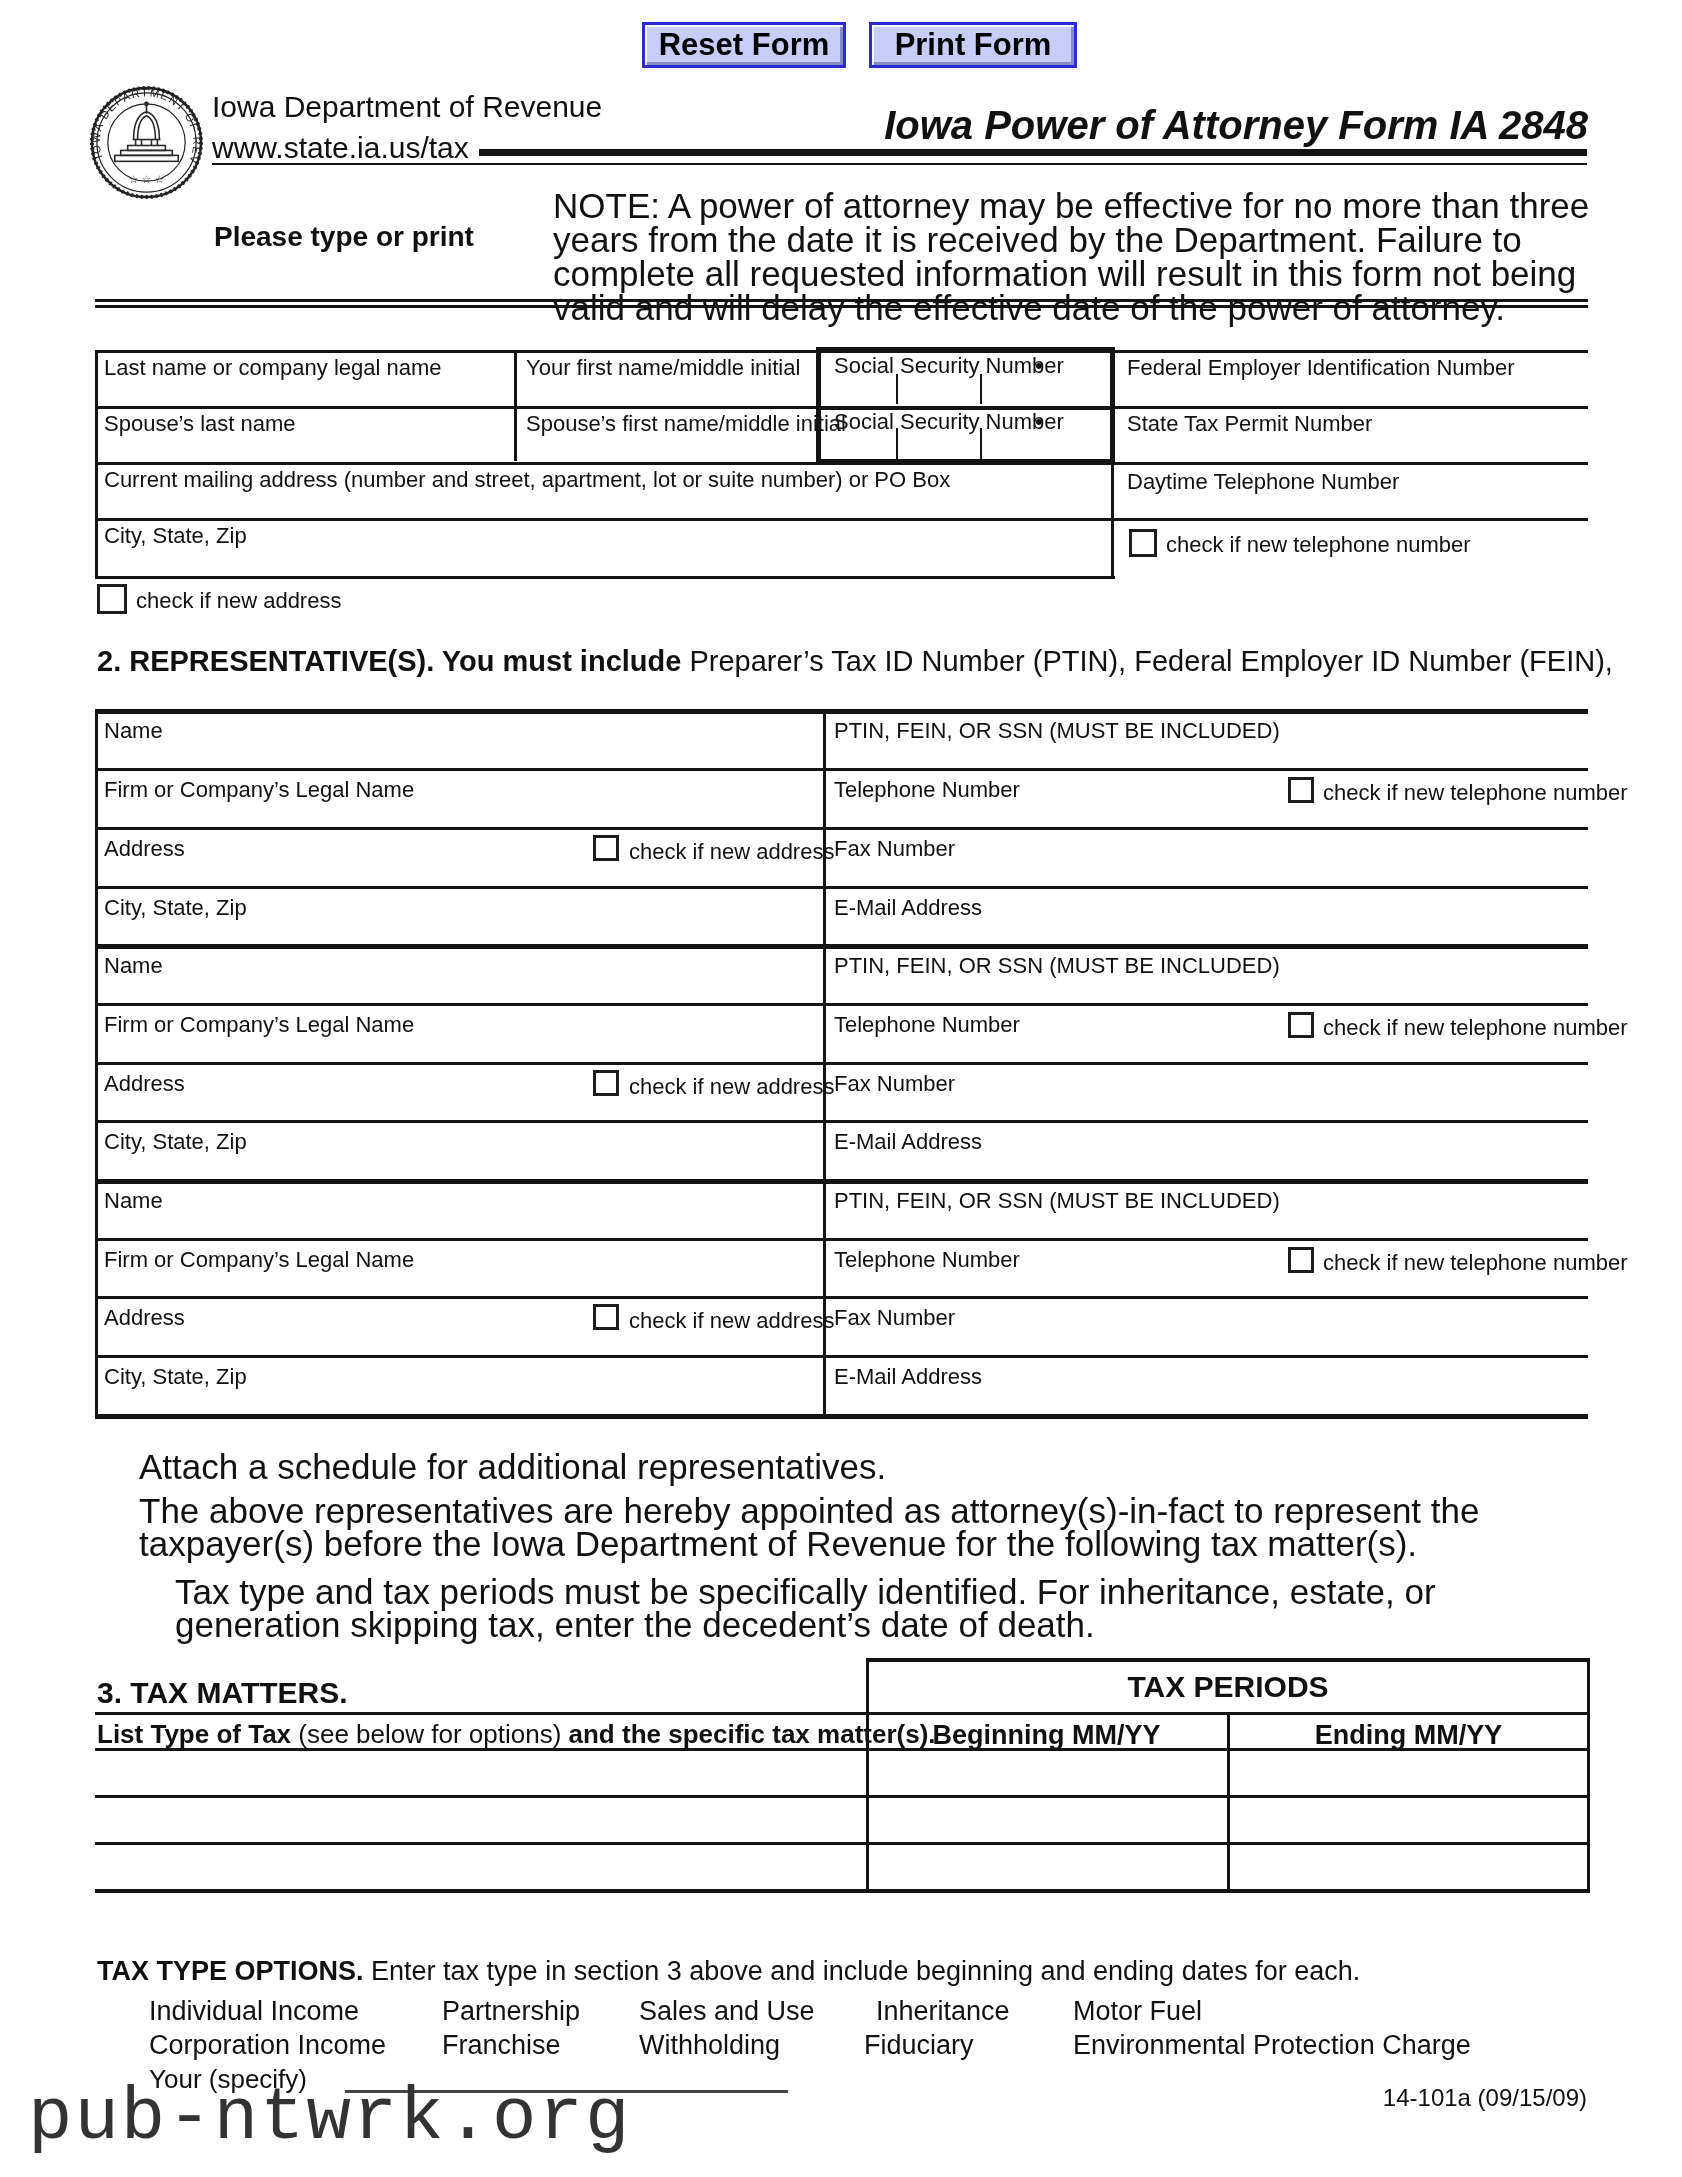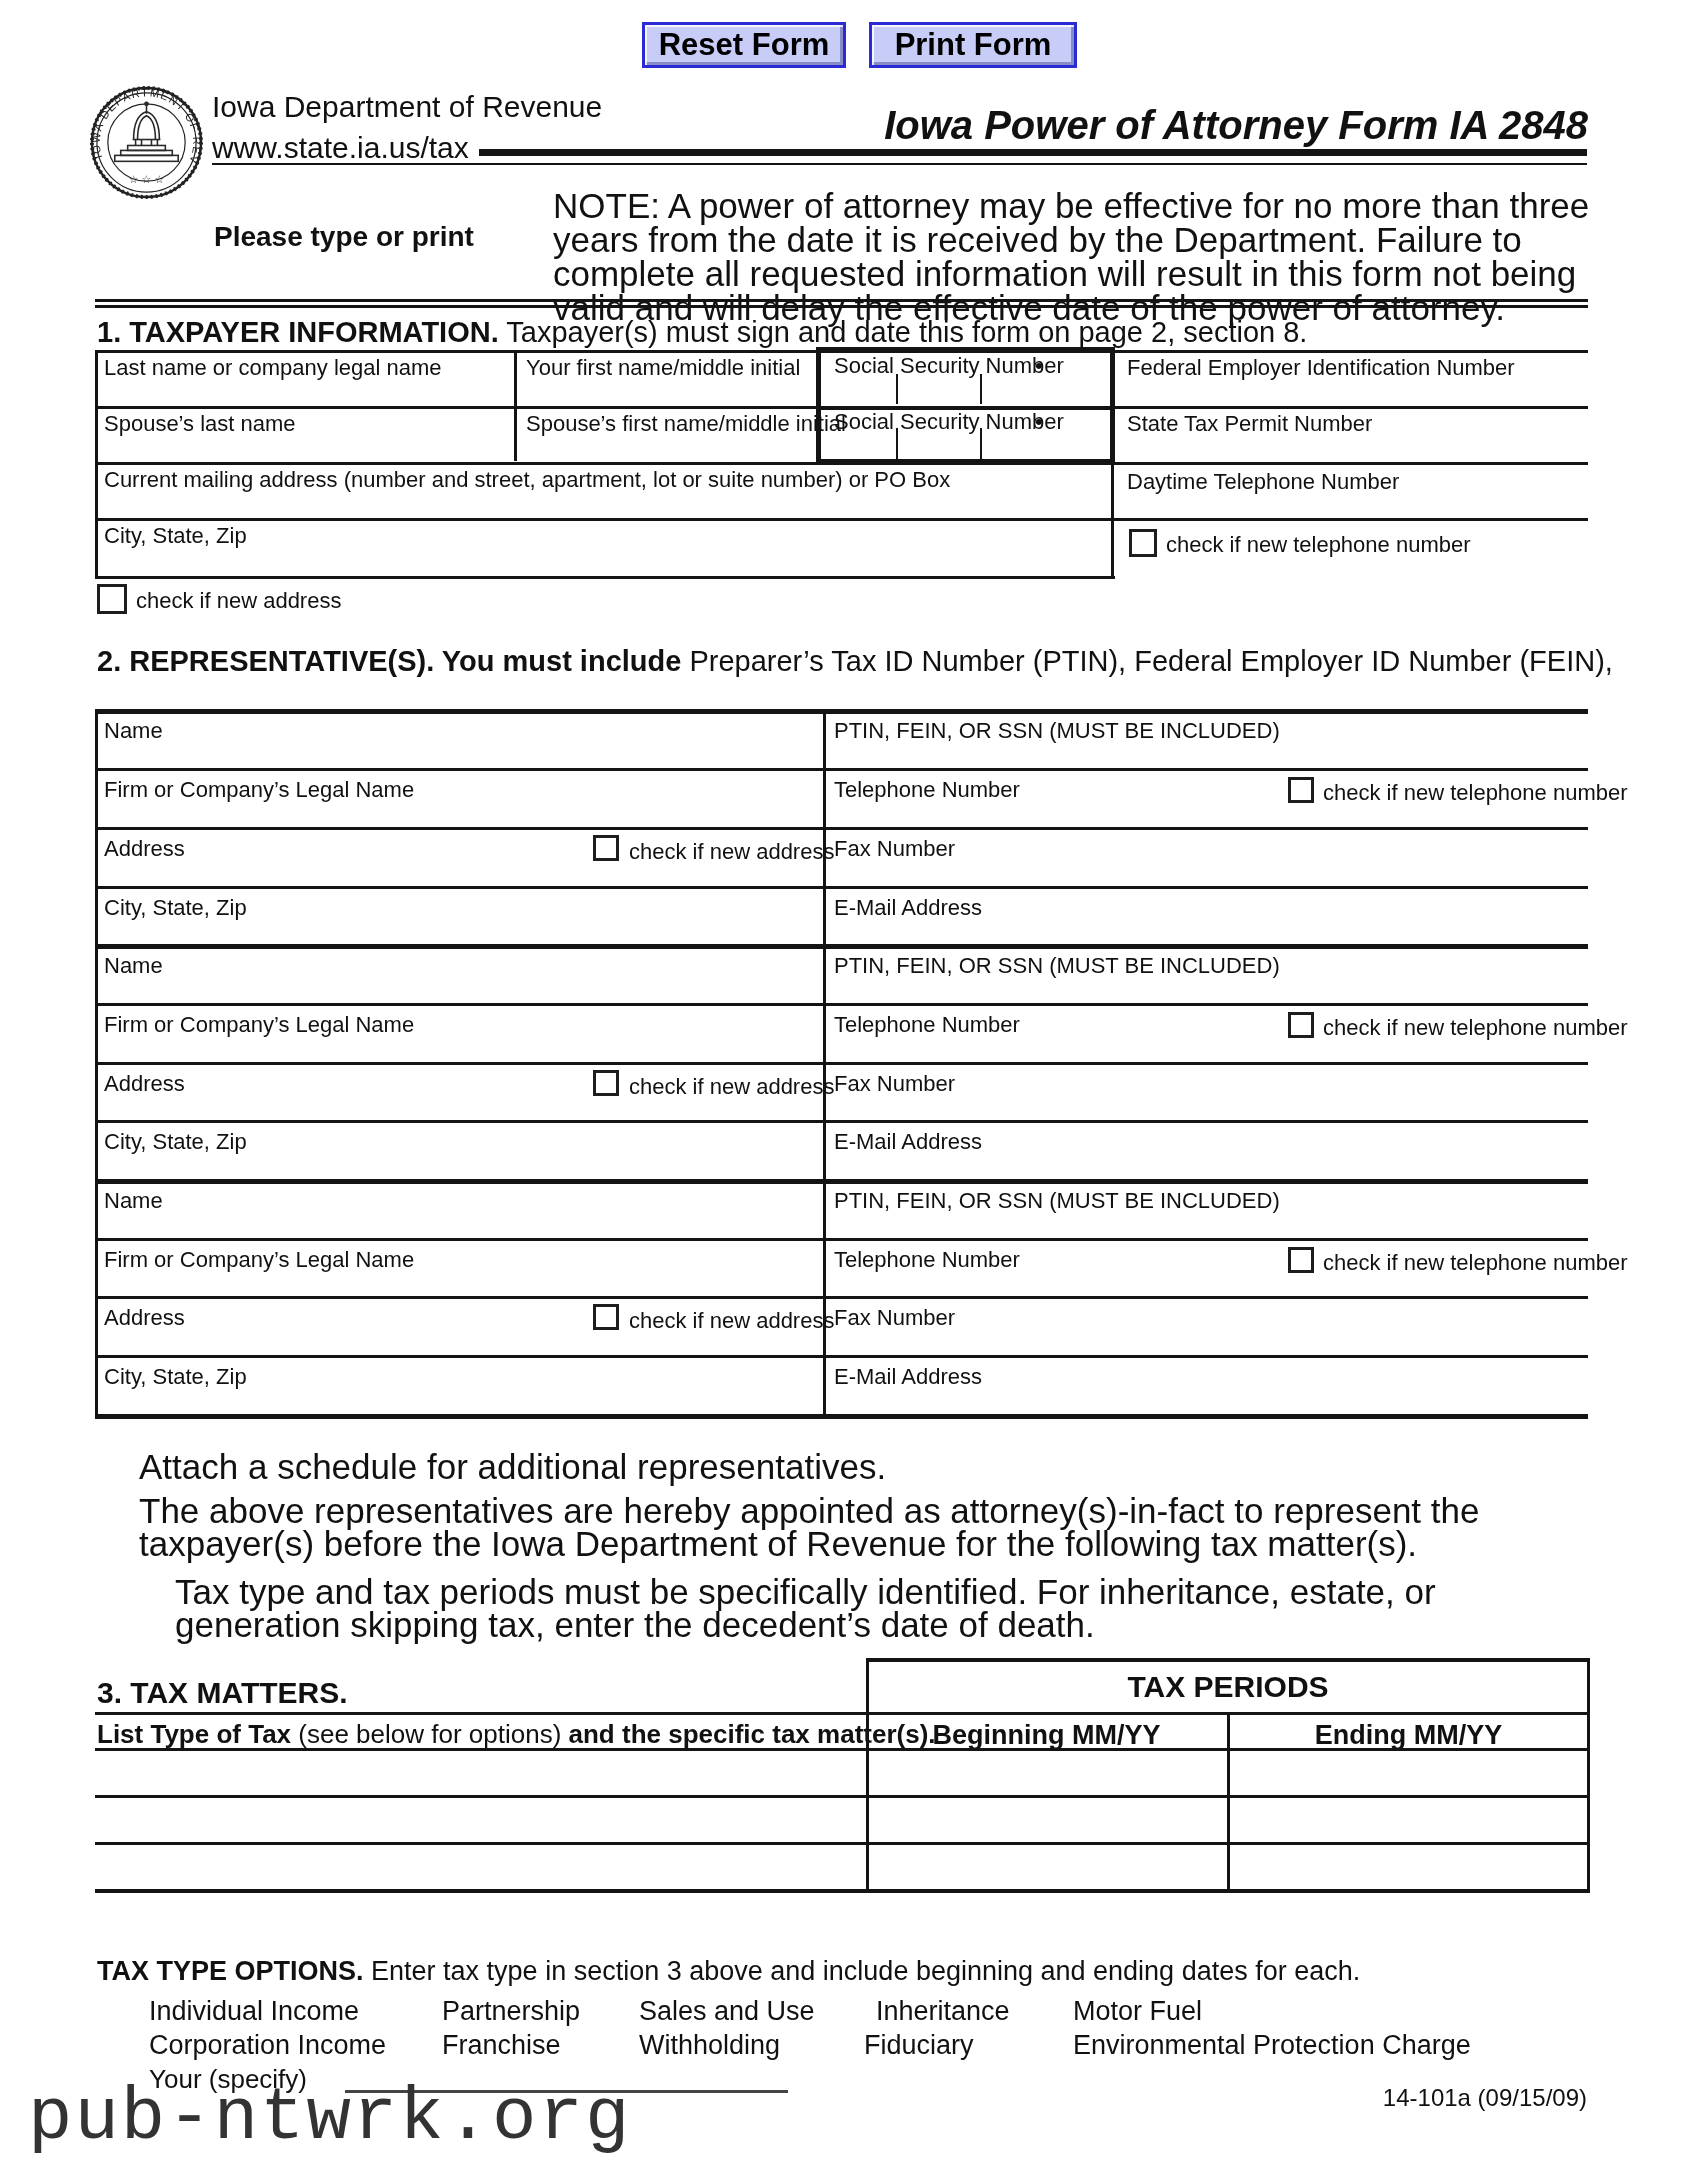--- a/index.html
+++ b/index.html
@@ -63,23 +63,20 @@
   <div class="abs nowrap bold ital" style="left:498px;top:103px;width:1090px;text-align:right;font-size:40px;">Iowa Power of Attorney Form IA 2848</div>
   <div class="h" style="left:479px;top:149px;width:1108px;height:7px;"></div>
   <div class="h" style="left:212px;top:163px;width:1375px;height:2px;"></div>
 
   <div class="abs bold nowrap" style="left:214px;top:221px;font-size:28px;">Please type or print</div>
   <div class="txt26 abs" style="left:553px;top:189px;width:1070px;line-height:34px;">NOTE: A power of attorney may be effective for no more than three years from the date it is received by the Department. Failure to complete all requested information will result in this form not being valid and will delay the effective date of the power of attorney.</div>
 
   <div class="h" style="left:95px;top:299px;width:1493px;"></div>
   <div class="h" style="left:95px;top:305px;width:1493px;"></div>
 
-  <div class="head29" style="left:97px;top:316px;">
-    <span class="bold">1. TAXPAYER INFORMATION.</span><span> Taxpayer(s) must sign and date this form on page 2, section 8.</span>
-  </div>
 
   <div class="h" style="left:95px;top:350px;width:1493px;"></div>
   <div class="h" style="left:95px;top:406px;width:1493px;"></div>
   <div class="h" style="left:95px;top:462px;width:1493px;"></div>
   <div class="h" style="left:95px;top:518px;width:1493px;"></div>
   <div class="h" style="left:95px;top:576px;width:1020px;"></div>
   <div class="v" style="left:95px;top:350px;height:229px;"></div>
   <div class="v" style="left:514px;top:350px;height:111px;"></div>
   <div class="v" style="left:1111px;top:462px;height:117px;"></div>
   <div class="abs" style="left:816px;top:347px;width:299px;height:117px;border:5px solid #141414;box-sizing:border-box;">

